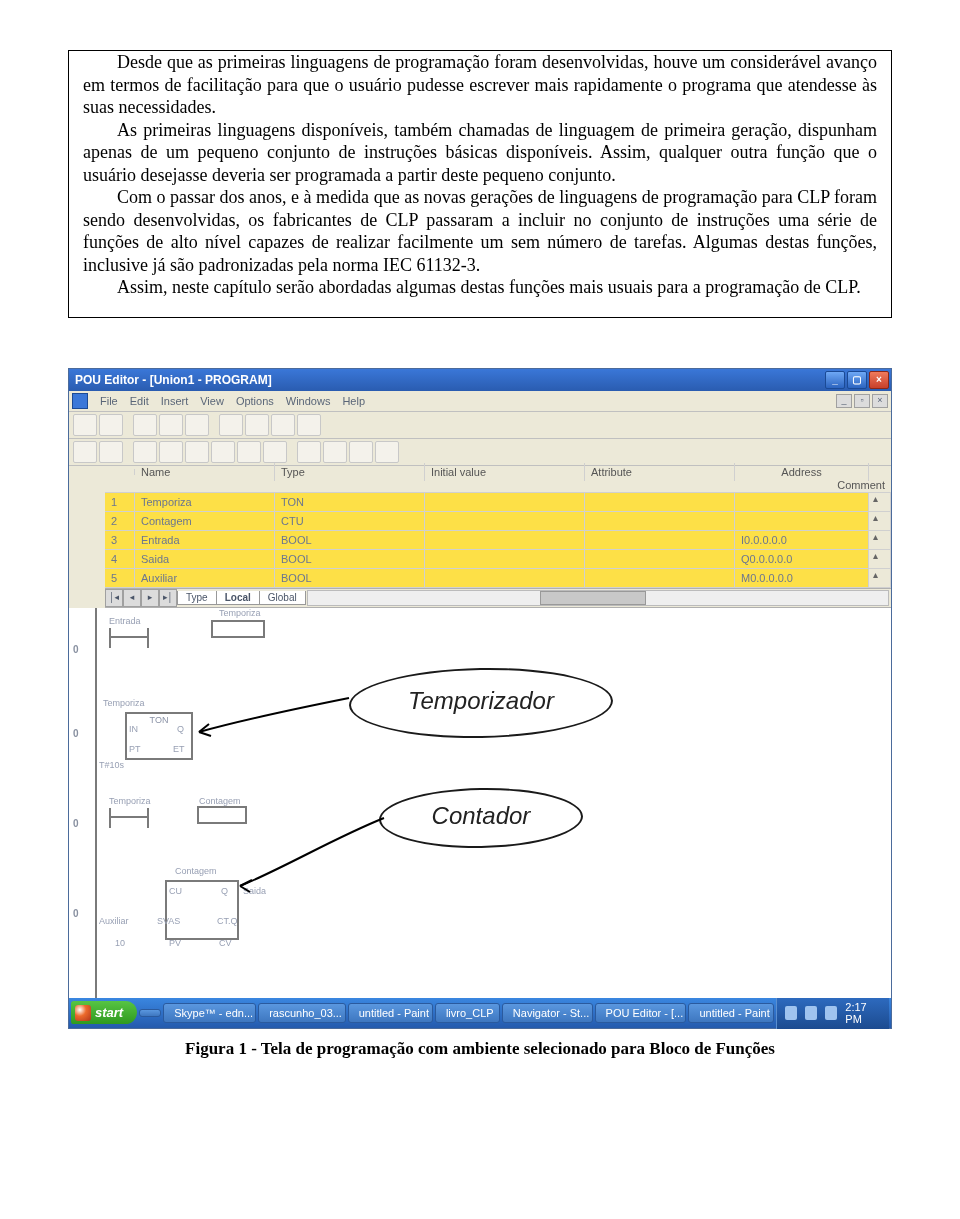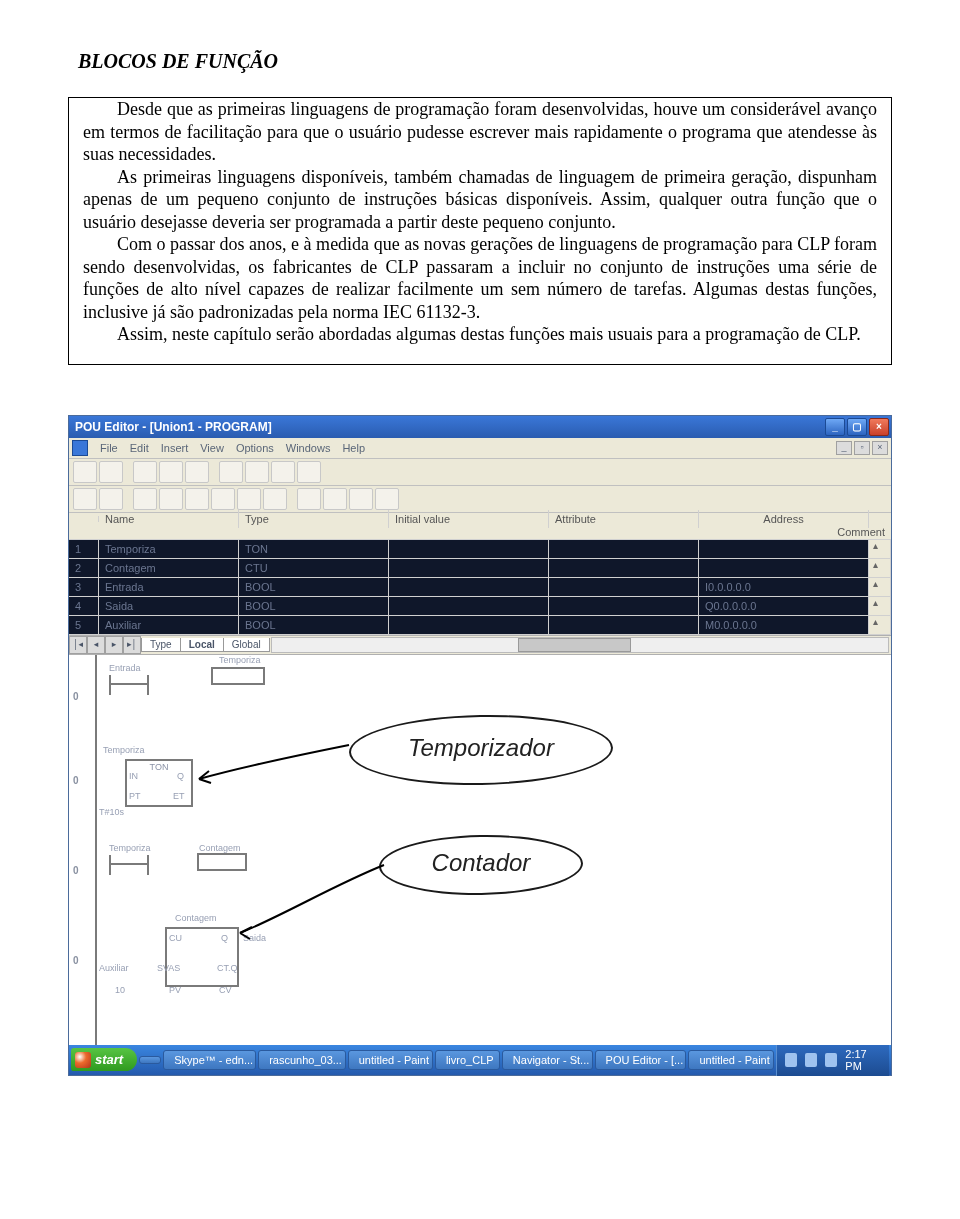--- a/index.html
+++ b/index.html
@@ -84,21 +84,22 @@
   }
   .tbtn {
     width: 22px; height: 20px;
     border: 1px solid #c8c8c8;
     background: #f4f2eb;
     display: inline-block;
     border-radius: 2px;
   }
   .toolbar .sep { width: 6px; }
   .vars {
-    background: #0f172a;
+    background: #fde047;
+    margin-left: 36px;
   }
   .vars-head, .vars-row {
     display: grid;
     grid-template-columns: 30px 140px 150px 160px 150px 1fr 22px;
     border-bottom: 1px solid #d0d0d0;
     font-size: 11px;
     color: #6b7690;
   }
   .vars-head > div, .vars-row > div {
     padding: 3px 6px;
@@ -245,21 +246,20 @@
     font-size: 17px;
     font-weight: bold;
     margin-top: 6px;
   }
   svg.arrow { position:absolute; overflow:visible; pointer-events:none; }
 </style>
 </head>
 <body>
 
 <div class="page">
-  <h1 class="title">BLOCOS DE FUNÇÃO</h1>
 
   <div class="box">
     <p>Desde que as primeiras linguagens de programação foram desenvolvidas, houve um considerável avanço em termos de facilitação para que o usuário pudesse escrever mais rapidamente o programa que atendesse às suas necessidades.</p>
     <p>As primeiras linguagens disponíveis, também chamadas de linguagem de primeira geração, dispunham apenas de um pequeno conjunto de instruções básicas disponíveis. Assim, qualquer outra função que o usuário desejasse deveria ser programada a partir deste pequeno conjunto.</p>
     <p>Com o passar dos anos, e à medida que as novas gerações de linguagens de programação para CLP foram sendo desenvolvidas, os fabricantes de CLP passaram a incluir no conjunto de instruções uma série de funções de alto nível capazes de realizar facilmente um sem número de tarefas. Algumas destas funções, inclusive já são padronizadas pela norma IEC 61132-3.</p>
     <p>Assim, neste capítulo serão abordadas algumas destas funções mais usuais para a programação de CLP.</p>
   </div>
 
   <div class="screenshot-wrap">
     <div class="app">
@@ -459,13 +459,14 @@
         <div class="tray">
           <span class="ico"></span>
           <span class="ico"></span>
           <span class="ico"></span>
           <span>2:17 PM</span>
         </div>
       </div>
     </div>
   </div>
 
+  <div class="caption">Figura 1 - Tela de programação com ambiente selecionado para Bloco de Funções</div>
 </div>
 
 </body></html>

